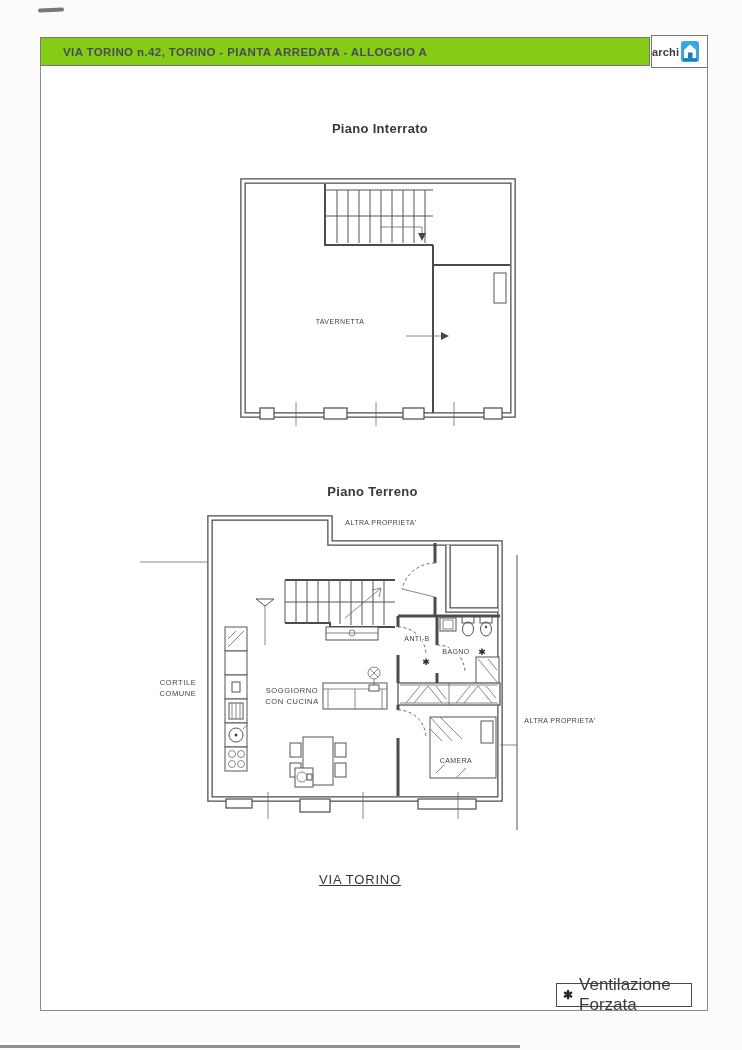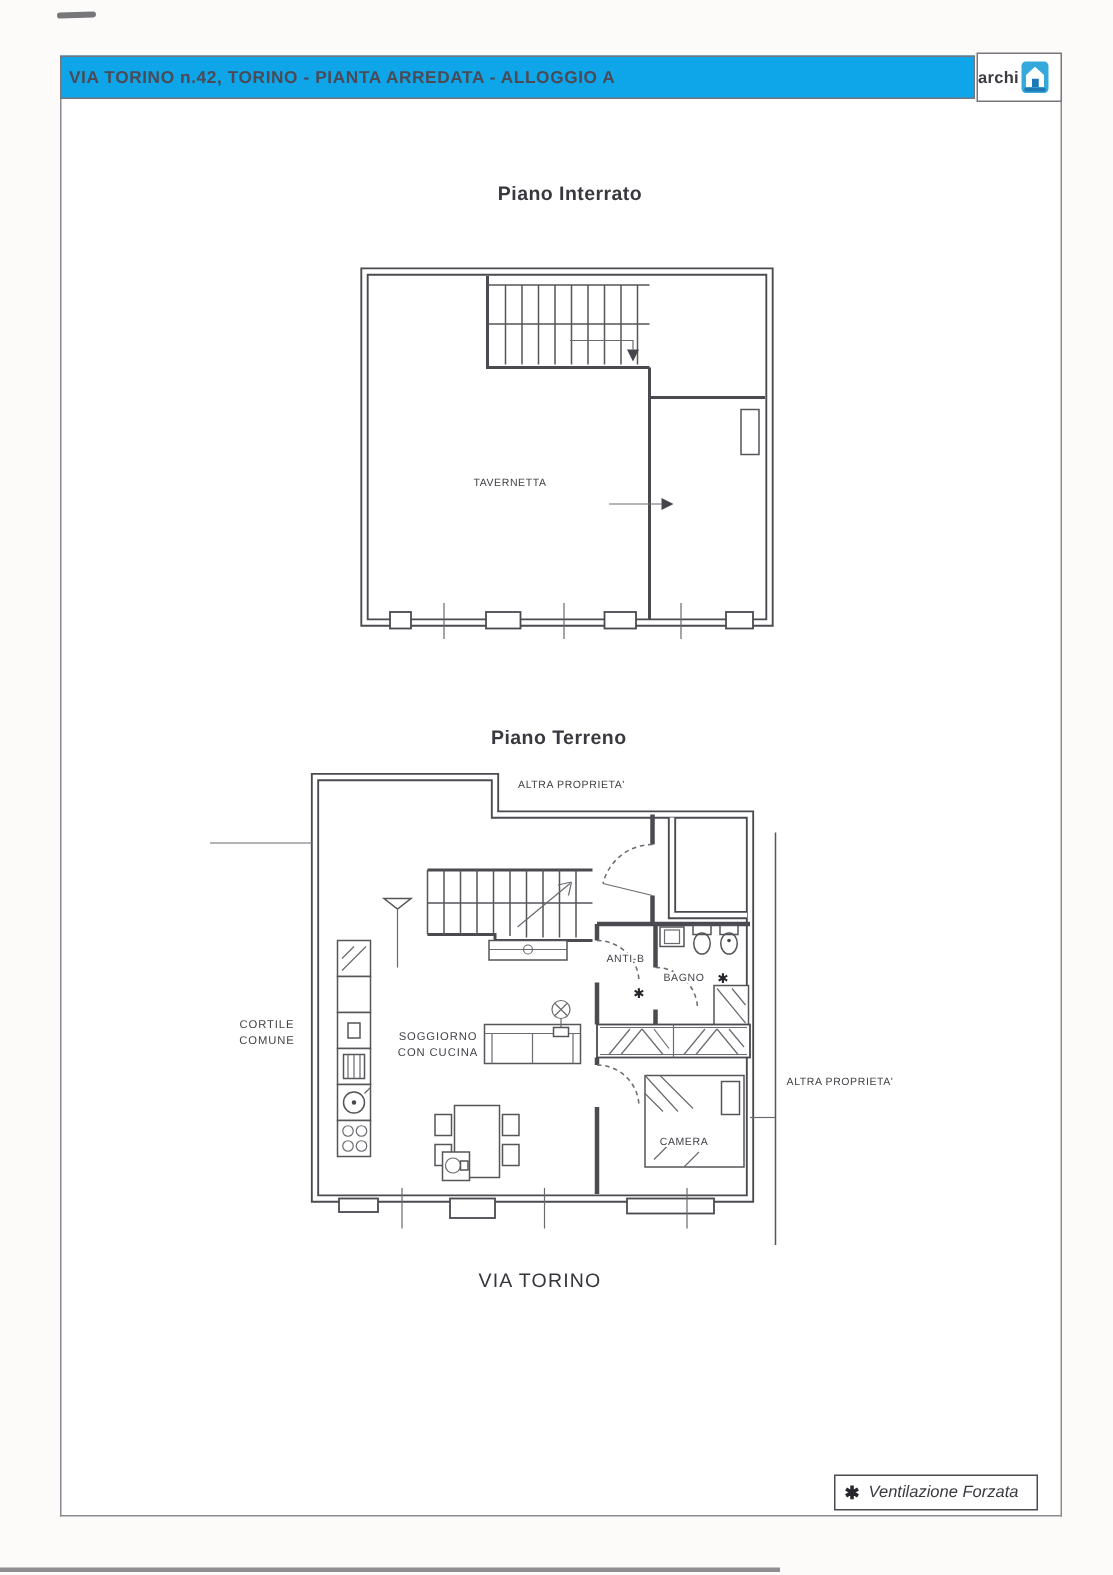--- a/index.html
+++ b/index.html
@@ -6,46 +6,46 @@
   body{
     width:742px;height:1050px;position:relative;overflow:hidden;
     background:#fcfbfa;font-family:"Liberation Sans",sans-serif;
   }
   .sheet-frame{
     position:absolute;left:40px;top:66px;width:666px;height:944px;
     background:#ffffff;border:1px solid #8a8a90;border-top:none;
   }
   .header-bar{
     position:absolute;left:40px;top:37px;width:610px;height:29px;
-    background:#0ea5e9;border:1px solid #77767c;box-sizing:border-box;
-    display:flex;align-items:center;padding-left:5px;
+    background:#84cc16;border:1px solid #77767c;box-sizing:border-box;
+    display:flex;align-items:center;padding-left:22px;
   }
   .header-title{
     font-size:11.5px;font-weight:bold;color:#4b4a55;letter-spacing:.4px;
   }
   .logo-box{
     position:absolute;left:651px;top:35px;width:57px;height:33px;
     background:#ffffff;border:1px solid #77767c;box-sizing:border-box;
     display:flex;align-items:center;justify-content:flex-start;gap:1px;
   }
   .logo-text{font-size:11px;font-weight:bold;color:#3b3b42;letter-spacing:.2px;}
   .plan-title{
     position:absolute;font-size:13px;color:#38383e;text-align:center;letter-spacing:.3px;font-weight:bold;
   }
   .street-label{
-    position:absolute;left:240px;top:846px;width:240px;text-align:center;
-    font-size:13px;color:#35353b;letter-spacing:.8px;
+    position:absolute;left:240px;top:872px;width:240px;text-align:center;
+    font-size:13px;color:#35353b;letter-spacing:.8px;text-decoration:underline;
   }
   .legend-box{
     position:absolute;left:556px;top:983px;width:136px;height:24px;
     border:1.5px solid #4a4a50;background:#fff;box-sizing:border-box;
     display:flex;align-items:center;gap:6px;padding-left:6px;
   }
   .legend-star{font-size:12px;font-weight:bold;color:#26262c;line-height:1;}
-  .legend-text{font-size:11px;color:#3a3a40;font-style:italic;}
+  .legend-text{font-size:17px;color:#3a3a40;}
   .artifact-top{
     position:absolute;left:38px;top:8px;width:26px;height:4px;background:#55555a;
     border-radius:2px;transform:rotate(-2deg);opacity:.8;
   }
   .artifact-bottom{
     position:absolute;left:0;top:1045px;width:520px;height:3px;background:#55555a;opacity:.65;
   }
   
   svg.plan{position:absolute;overflow:visible;}
   svg.plan *{vector-effect:none;}

